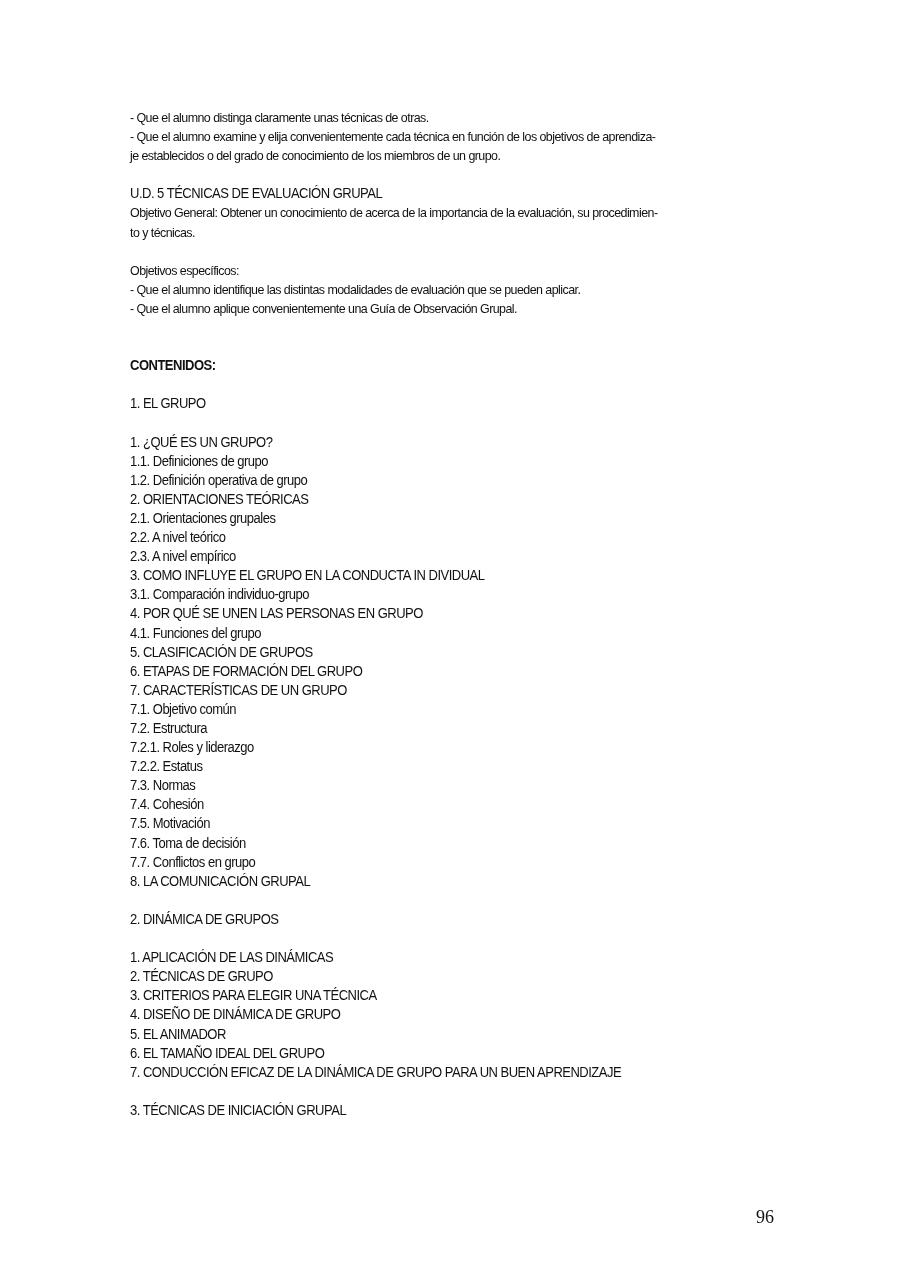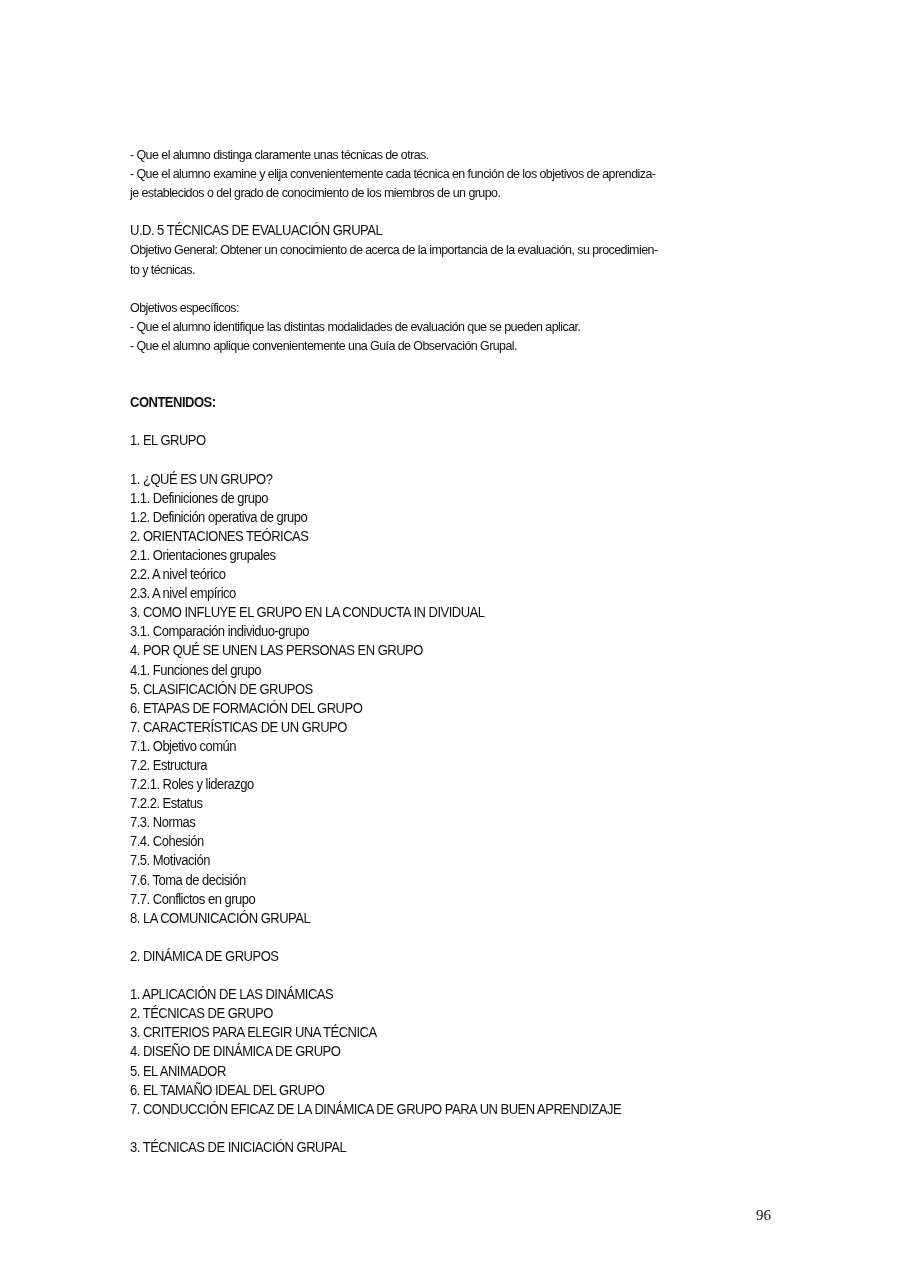--- a/index.html
+++ b/index.html
@@ -13,21 +13,20 @@
       position: relative;
       overflow: hidden;
       color: #111111;
       font-family: "Liberation Sans", sans-serif;
     }
     .page {
       position: absolute;
       left: 130px;
       top: 108px;
       width: 620px;
-      margin-top: 37px;
     }
     .line {
       display: block;
       font-size: 14px;
       line-height: 19.1px;
       letter-spacing: -0.55px;
       white-space: nowrap;
       transform: scaleX(0.93);
       transform-origin: left center;
     }
@@ -36,21 +35,21 @@
       letter-spacing: -0.6px;
     }
     .gap { height: 19.1px; }
     .gap2 { height: 38.2px; }
     .bold { font-weight: bold; }
     .page-number {
       position: absolute;
       left: 756px;
       top: 1207px;
       font-family: "Liberation Serif", serif;
-      font-size: 15px;
+      font-size: 18px;
       color: #111111;
     }
   </style>
 </head>
 <body>
 
 <div class="page">
 
   <div>
     <span class="line small">- Que el alumno distinga claramente unas técnicas de otras.</span>

